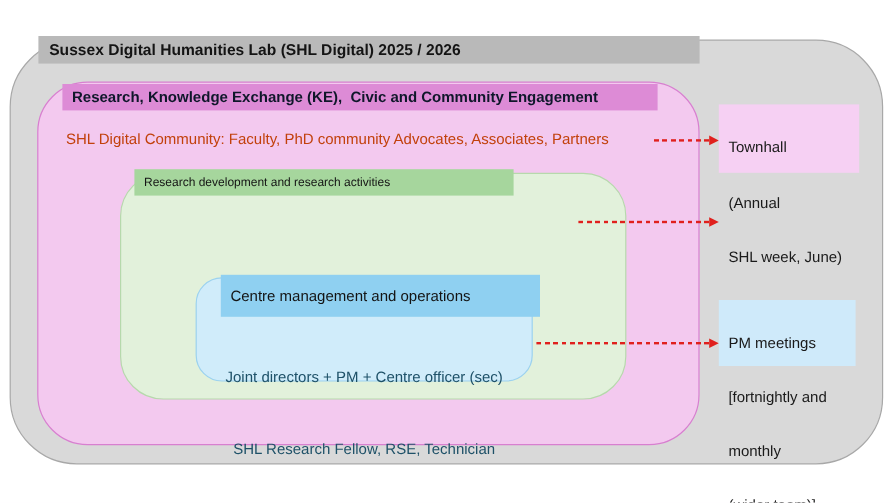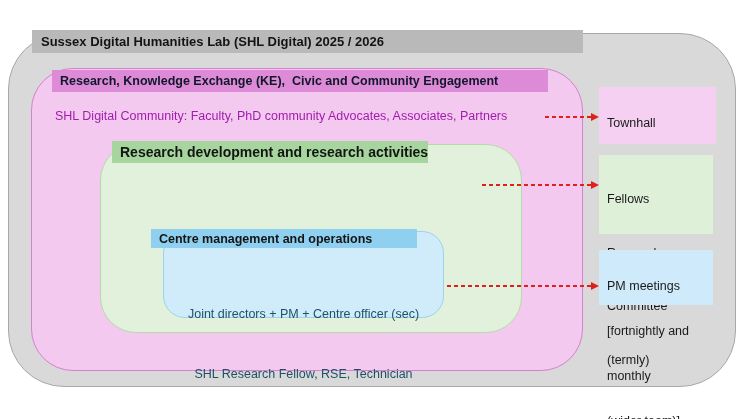--- a/index.html
+++ b/index.html
@@ -52,41 +52,41 @@
     display: flex; align-items: center;
     padding-left: 8px;
     font-size: 12.5px; font-weight: 600;
     white-space: pre;
     color: #0f172a;
   }
   .community-line {
     position: absolute;
     left: 55px; top: 109px;
     font-size: 12.5px;
-    color: #a21caf;
+    color: #c2410c;
     white-space: pre;
   }
 
   
   .green-group {
     position: absolute;
     left: 100px; top: 144px;
     width: 422px; height: 189px;
     background: #e2f1db;
     border: 1px solid #b6d9ac;
     border-radius: 36px;
   }
   .green-header {
     position: absolute;
     left: 112px; top: 141px;
     width: 316px; height: 22px;
     background: #a6d69d;
     display: flex; align-items: center;
     padding-left: 8px;
-    font-size: 14px; font-weight: 700;
+    font-size: 10px; font-weight: 400;
     color: #141414;
     white-space: pre;
   }
   .fellows-line {
     position: absolute;
     left: 122px; top: 178px;
     font-size: 12.5px;
     color: #3e4d41;
     white-space: pre;
   }
@@ -95,26 +95,26 @@
   .blue-group {
     position: absolute;
     left: 163px; top: 231px;
     width: 281px; height: 87px;
     background: #d0ecfa;
     border: 1px solid #9cd2ef;
     border-radius: 22px;
   }
   .blue-header {
     position: absolute;
-    left: 151px; top: 229px;
-    width: 266px; height: 19px;
+    left: 184px; top: 229px;
+    width: 266px; height: 35px;
     background: #8fd0f1;
     display: flex; align-items: center;
     padding-left: 8px;
-    font-size: 12.5px; font-weight: 700;
+    font-size: 12.5px; font-weight: 400;
     color: #141414;
     white-space: pre;
   }
   .blue-body {
     position: absolute;
     left: 163px; top: 264px;
     width: 281px;
     text-align: center;
     font-size: 12.5px;
     line-height: 20px;
@@ -190,26 +190,20 @@
   <div class="arrow arrow-townhall"></div>
   <div class="arrow arrow-fellows"></div>
   <div class="arrow arrow-pm"></div>
 
   <div class="side-box box-townhall">
     <div>Townhall</div>
     <div>(Annual</div>
     <div>SHL week, June)</div>
   </div>
 
-  <div class="side-box box-fellows">
-    <div>Fellows</div>
-    <div>Research</div>
-    <div>Committee</div>
-    <div>(termly)</div>
-  </div>
 
   <div class="side-box box-pm">
     <div>PM meetings</div>
     <div>[fortnightly and</div>
     <div>monthly</div>
     <div>(wider team)]</div>
   </div>
 
 </div>
 

